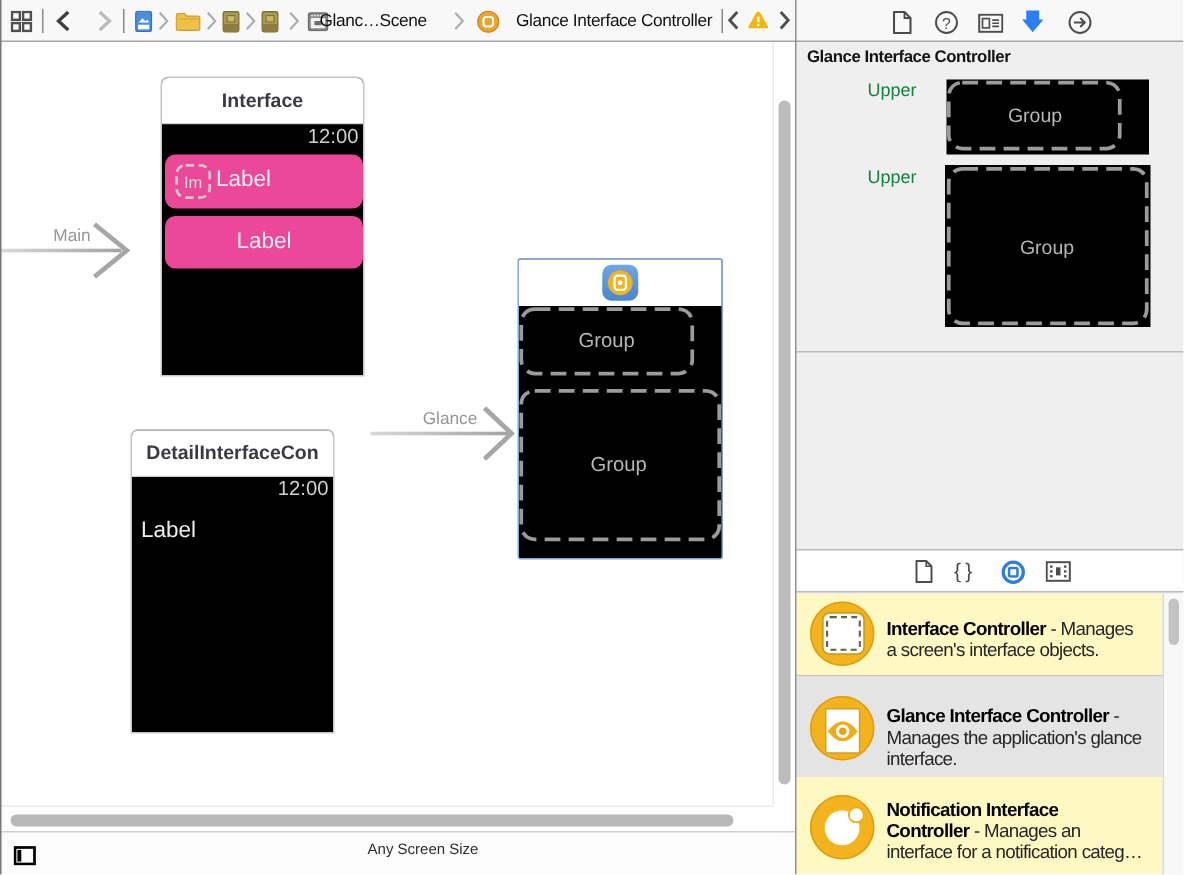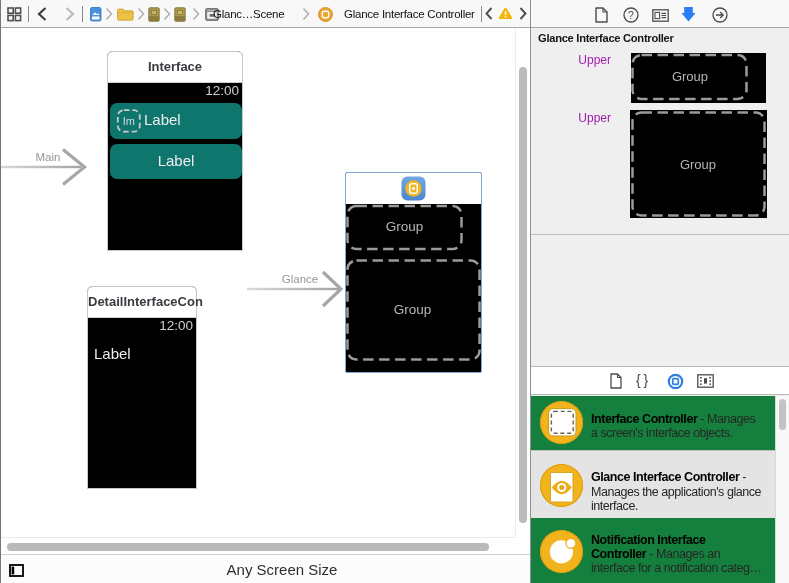--- a/index.html
+++ b/index.html
@@ -10,27 +10,27 @@
   #toolbar{left:0;top:0;width:789px;height:27px;background:#f8f8f8;border-bottom:1px solid #a6a6a6;}
   .sep{position:absolute;width:1px;background:#8a8a8a;}
   .crumbtext{position:absolute;font-size:11.5px;letter-spacing:-0.25px;color:#111;top:7.5px;white-space:nowrap;}
   
   #canvas{left:0;top:28px;width:530px;height:555px;background:#fff;}
   .card{position:absolute;border:1px solid #c6c6c6;border-radius:5px 5px 0 0;background:#000;box-sizing:border-box;}
   .cardtitle{position:absolute;left:0;top:0;right:0;height:30px;background:#fff;
              border-bottom:1px solid #cfcfcf;border-radius:4px 4px 0 0;
              font-size:13px;font-weight:bold;color:#3a3a40;text-align:center;line-height:29px;}
   .clock{position:absolute;right:3px;font-size:13.5px;color:#cfcfcf;}
-  .wgroup{position:absolute;left:2px;width:132px;background:#0f766e;border-radius:7px;}
+  .wgroup{position:absolute;left:2px;width:132px;background:#ec4899;border-radius:7px;}
   .wlabel{font-size:15px;color:#ededed;}
   
   #inspector{left:531px;top:28px;width:258px;height:555px;background:#efefef;}
-  .insp-label{position:absolute;font-size:12px;color:#a21caf;text-align:right;}
+  .insp-label{position:absolute;font-size:12px;color:#15803d;text-align:right;}
   .blackbox{position:absolute;background:#000;}
-  .libitem{position:absolute;left:0;width:244px;background:#15803d;box-sizing:border-box;}
+  .libitem{position:absolute;left:0;width:244px;background:#fef9c3;box-sizing:border-box;}
   .libtext{position:absolute;left:60px;font-size:12.5px;letter-spacing:-0.45px;line-height:14.2px;color:#262626;width:200px;white-space:nowrap;}
   .libtext b{color:#000;}
   .ycirc{position:absolute;border-radius:50%;background:#f3b31d;width:43px;height:43px;left:8.5px;box-shadow:inset 0 0 0 1px #dd9d0e;}
 </style>
 </head>
 <body>
 
 <div id="toolbar" class="abs">
 
   <svg class="abs" style="left:7px;top:7px;" width="15" height="15">
@@ -170,21 +170,21 @@
         <rect x="1.8" y="2.2" width="22" height="21.5" rx="6" fill="none" stroke="#c9c9c9" stroke-width="1.8" stroke-dasharray="5.6 3"></rect>
         <text x="12.8" y="17" font-size="11" fill="#d8d8d8" text-anchor="middle">Im</text>
       </svg>
       <div class="wlabel abs" style="left:34px;top:8px;">Label</div>
     </div>
     <div class="wgroup" style="top:92px;height:35px;">
       <div class="wlabel" style="text-align:center;margin-top:8px;">Label</div>
     </div>
   </div>
 
-  <div class="card" style="left:87px;top:258px;width:110px;height:203px;">
+  <div class="card" style="left:87px;top:258px;width:136px;height:203px;">
     <div class="cardtitle">DetailInterfaceCon</div>
     <div class="clock" style="top:31px;">12:00</div>
     <div class="wlabel abs" style="left:6px;top:58px;">Label</div>
   </div>
 
   <div class="card" style="left:345px;top:144px;width:137px;height:201px;border-color:#7fa8d9;border-radius:2px;">
     <div class="cardtitle" style="height:31px;border-radius:1px 1px 0 0;border-bottom:none;">
       <svg class="abs" style="left:55px;top:3px;" width="25" height="25">
         <defs>
             <linearGradient id="bg1" x1="0" y1="0" x2="0" y2="1">
@@ -210,21 +210,21 @@
   <div class="abs" style="left:518.5px;top:39px;width:8px;height:456px;border-radius:4.5px;background:#bcbcbc;"></div>
 
   <div class="abs" style="left:0;top:509px;width:515px;height:1px;background:#ebebeb;"></div>
   <div class="abs" style="left:7px;top:515px;width:482px;height:8px;border-radius:4.5px;background:#b9b9b9;"></div>
 
   <div class="abs" style="left:0;top:526px;width:530px;height:29px;background:#fcfcfc;border-top:1px solid #cfcfcf;box-sizing:border-box;">
     <svg class="abs" style="left:9px;top:9px;" width="15" height="13">
       <rect x="1" y="1" width="13" height="11" fill="none" stroke="#000" stroke-width="1.8"></rect>
       <rect x="2.6" y="2.6" width="2.6" height="7.8" fill="#000"></rect>
     </svg>
-    <div class="abs" style="left:282px;top:6px;transform:translateX(-50%);font-size:15px;color:#2e2e2e;white-space:nowrap;">Any Screen Size</div>
+    <div class="abs" style="left:282px;top:6px;transform:translateX(-50%);font-size:10px;color:#2e2e2e;white-space:nowrap;">Any Screen Size</div>
     <div class="abs" style="left:0;top:27.5px;width:530px;height:1.5px;background:#8f8f8f;"></div>
   </div>
 </div>
 
 <div id="inspector" class="abs">
   <div class="abs" style="left:7px;top:3.5px;font-size:11.2px;letter-spacing:-0.3px;font-weight:bold;color:#141414;">Glance Interface Controller</div>
 
   <div class="insp-label" style="left:29px;top:25px;width:51px;">Upper</div>
   <div class="blackbox" style="left:100px;top:25px;width:135px;height:50px;">
     <svg width="135" height="50">

